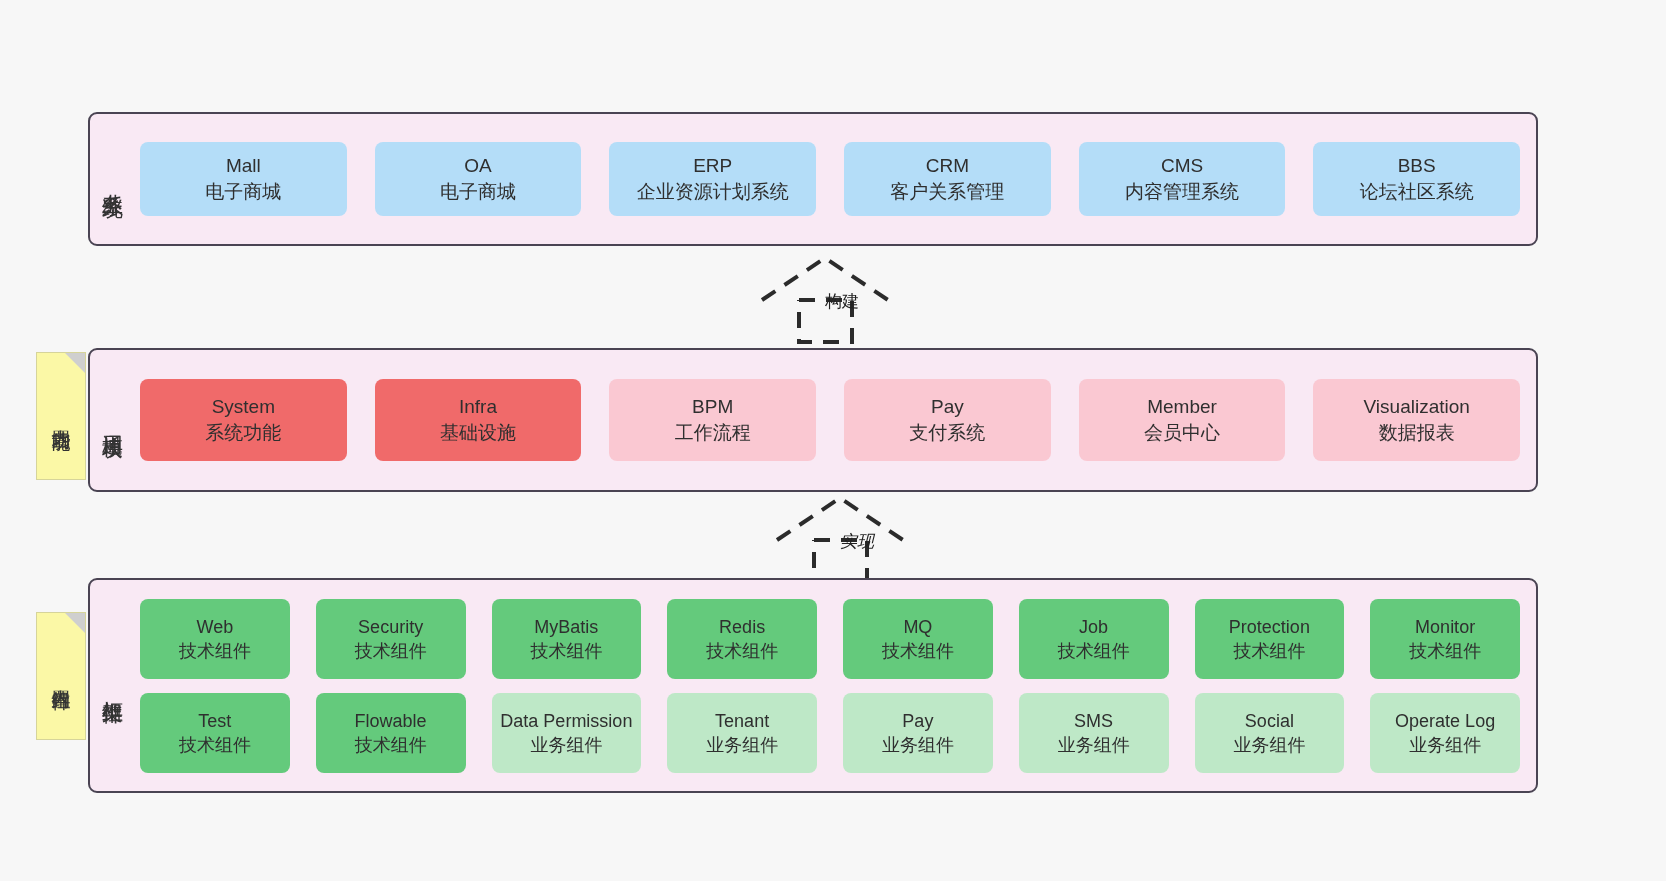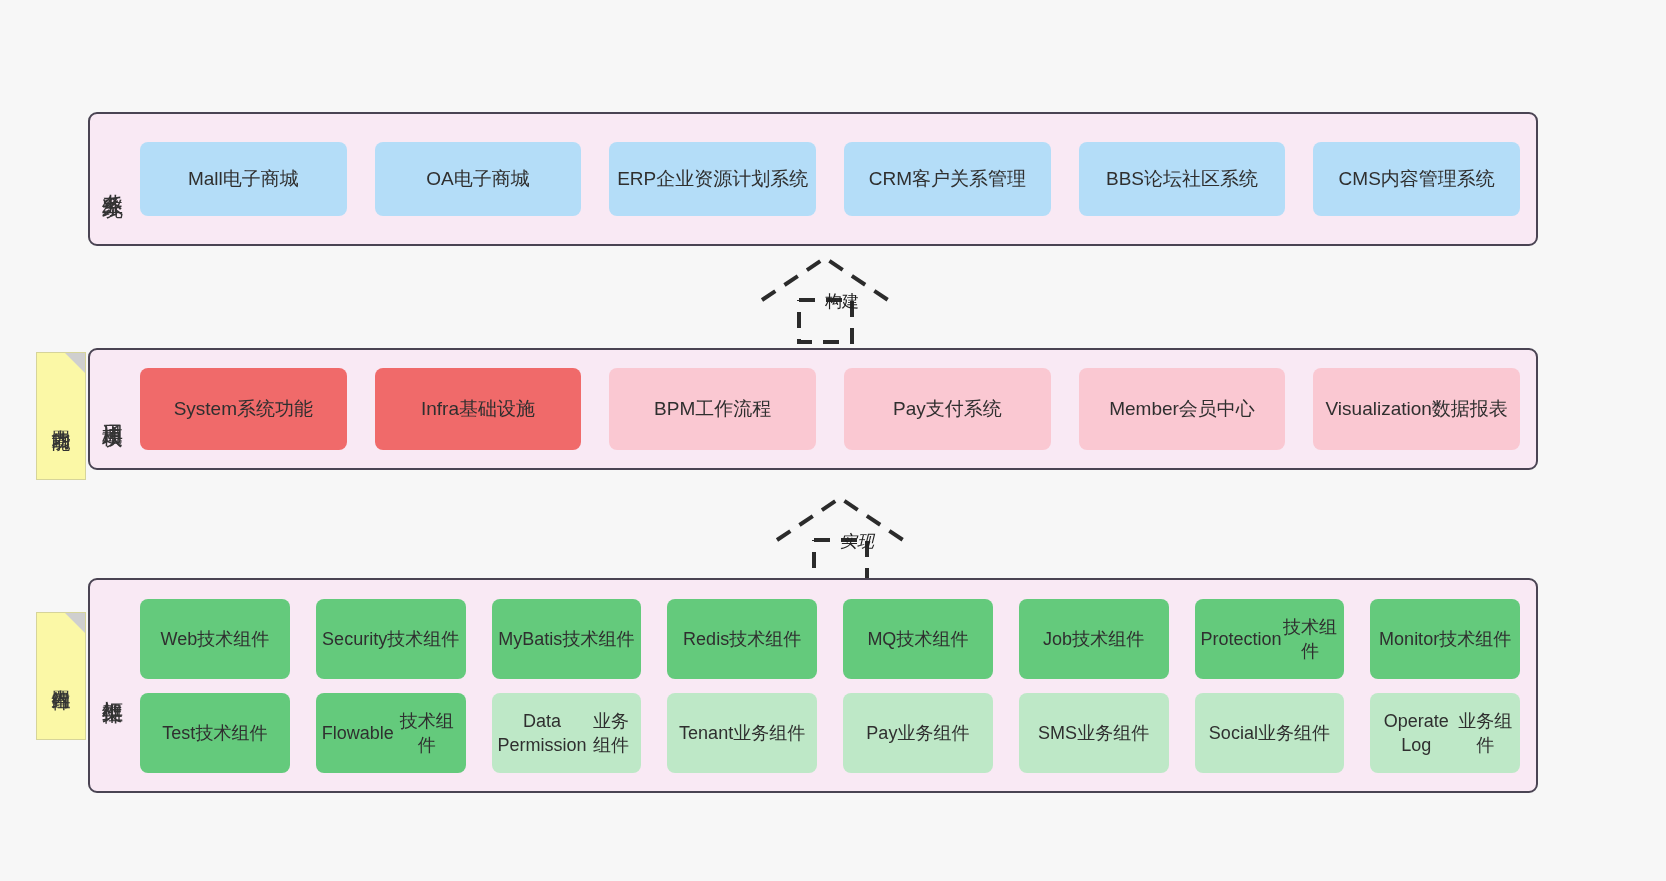--- a/index.html
+++ b/index.html
@@ -49,21 +49,21 @@
     padding: 0 16px 0 4px;
   }
   .row {
     display: flex;
     gap: 28px;
   }
   .card {
     flex: 1 1 0;
     border-radius: 8px;
     display: flex;
-    flex-direction: row;
+    flex-direction: column;
     align-items: center;
     justify-content: center;
     text-align: center;
     font-size: 19px;
     line-height: 26px;
     color: #2F2F2F;
     box-sizing: border-box;
     padding: 4px 6px;
   }
   .card .t1 { display: block; }
@@ -77,21 +77,21 @@
     height: 134px;
   }
   #layer-business .row { height: 74px; }
   #layer-business .card { background: #B4DDF8; }
 
   
   #layer-modules {
     left: 88px;
     top: 348px;
     width: 1450px;
-    height: 122px;
+    height: 144px;
   }
   #layer-modules .row { height: 82px; }
   .c-red     { background: #F06A6A; }
   .c-pink    { background: #FAC8D2; }
 
   
   #layer-framework {
     left: 88px;
     top: 578px;
     width: 1450px;
@@ -169,26 +169,26 @@
       </div>
       <div class="card">
         <span class="t1">ERP</span>
         <span class="t2">企业资源计划系统</span>
       </div>
       <div class="card">
         <span class="t1">CRM</span>
         <span class="t2">客户关系管理</span>
       </div>
       <div class="card">
+        <span class="t1">CMS</span>
+        <span class="t2">内容管理系统</span>
+      </div>
+      <div class="card">
         <span class="t1">BBS</span>
         <span class="t2">论坛社区系统</span>
-      </div>
-      <div class="card">
-        <span class="t1">CMS</span>
-        <span class="t2">内容管理系统</span>
       </div>
     </div>
   </div>
 </div>
 
 <div class="uml-arrow" id="arrow-build">
   <svg width="160" height="90" viewBox="0 0 160 90">
     <path d="M5 48 L68 6 L131 48" fill="none" stroke="#2B2B2B" stroke-width="4" stroke-dasharray="16 11" stroke-linecap="butt"></path>
     <path d="M42 48 L95 48 L95 90 L42 90 L42 48" fill="none" stroke="#2B2B2B" stroke-width="4" stroke-dasharray="16 11" stroke-linecap="butt"></path>
   </svg>

